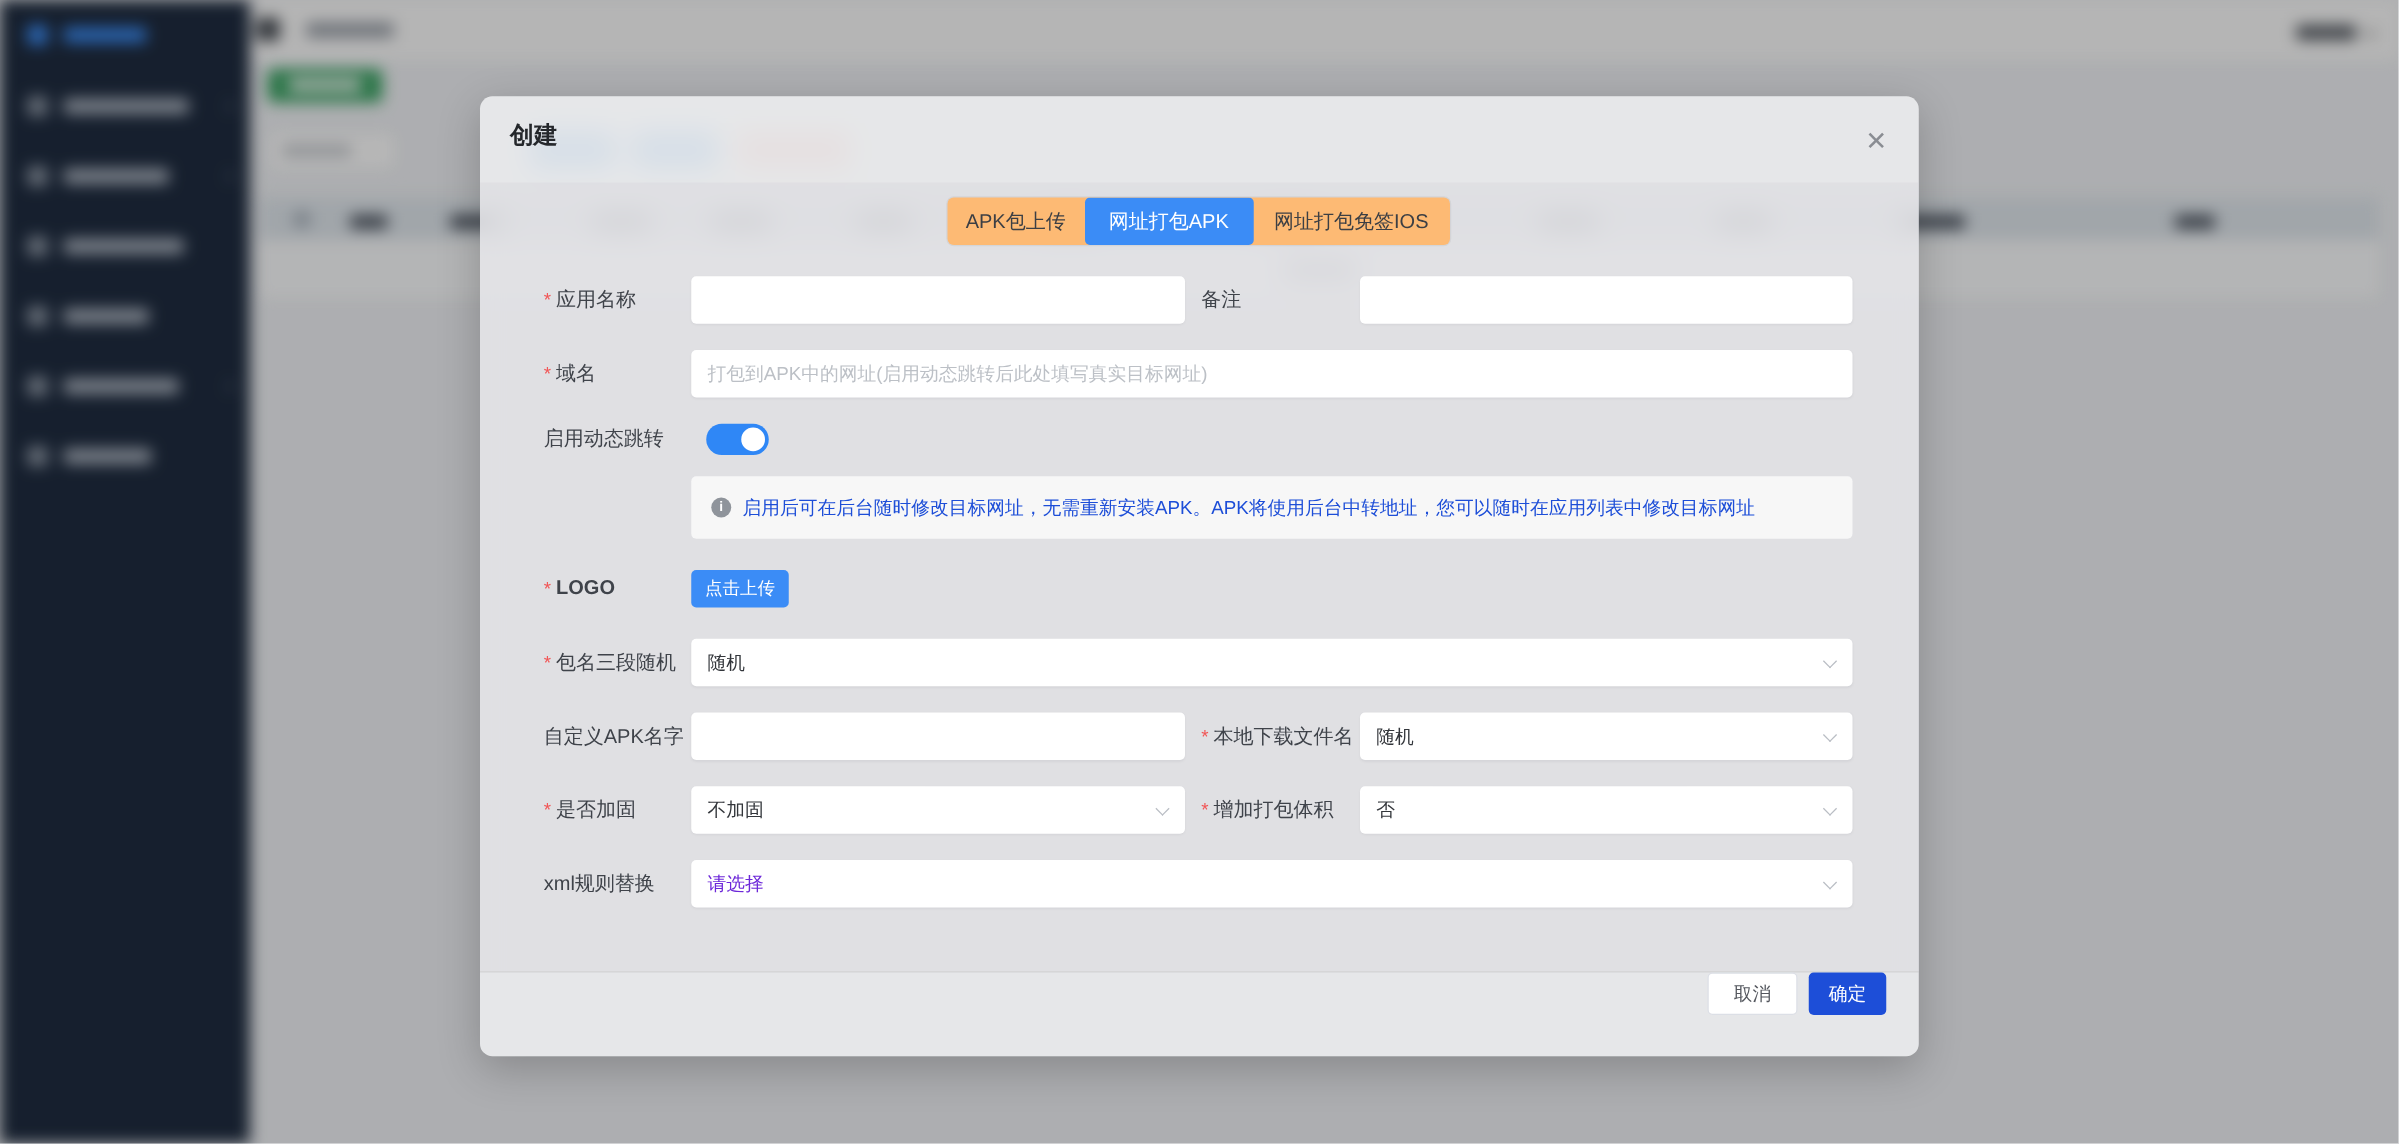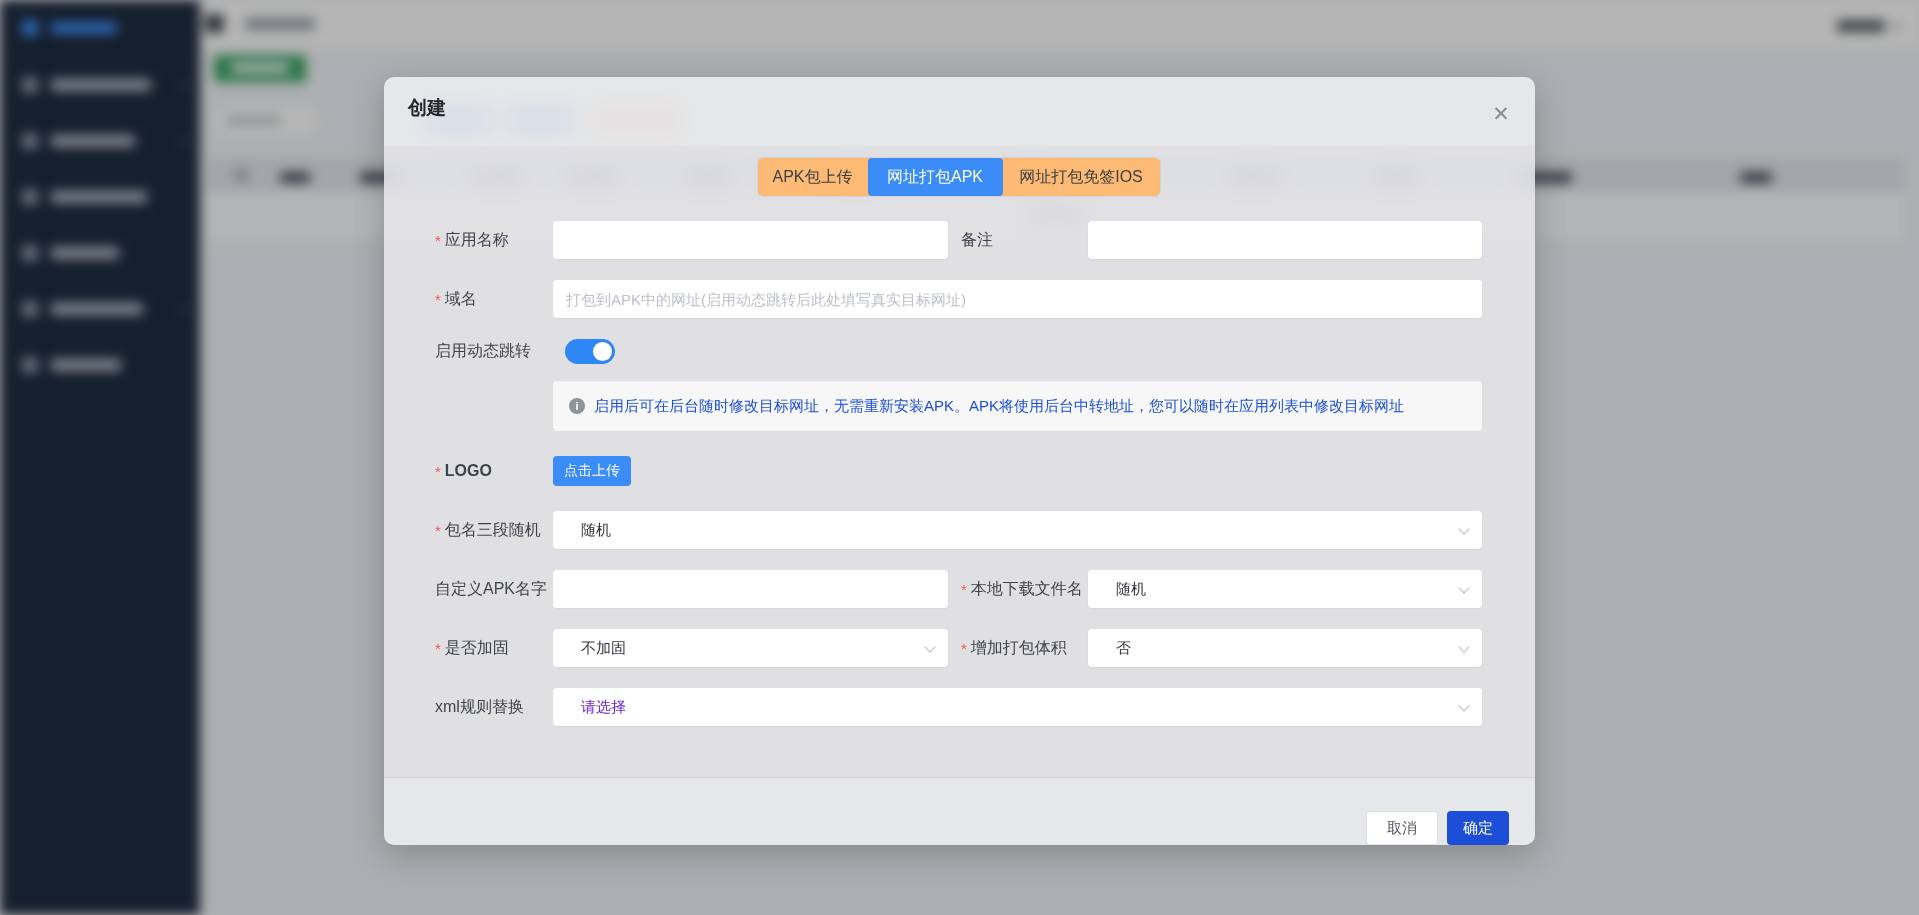--- a/index.html
+++ b/index.html
@@ -36,40 +36,40 @@
   
   .modal { position:absolute; left:384px; top:77px; width:1151px; height:768px; border-radius:10px;
     background:rgba(246,247,248,0.78); -webkit-backdrop-filter:blur(9px); backdrop-filter:blur(9px);
     box-shadow:0 10px 34px rgba(0,0,0,0.22); overflow:hidden; }
   .m-head { position:relative; height:69px; padding:0 24px; display:flex; align-items:flex-start; }
   .m-title { font-size:19px; font-weight:bold; color:#24272b; margin-top:18px; }
   .m-close { position:absolute; right:20px; top:22px; width:28px; height:28px; display:flex; align-items:center; justify-content:center;
     font-size:21px; color:#8a8d93; cursor:pointer; line-height:1; }
   .m-body { position:absolute; left:0; top:69px; right:0; bottom:68px; background:rgba(212,214,217,0.38); padding:12px 53px 0 51px; }
   .m-foot { position:absolute; left:0; bottom:0; width:100%; height:68px; border-top:1px solid rgba(0,0,0,0.09);
-    display:flex; align-items:flex-end; justify-content:flex-end; gap:9px; padding-right:26px; }
+    display:flex; align-items:flex-start; justify-content:flex-end; gap:9px; padding-right:26px; }
 
   
   .tabs { width:402px; margin:0 auto 25px; display:flex; border-radius:5px; overflow:hidden; background:#fdba74;
     box-shadow:0 0 0 1px rgba(0,0,0,0.05); }
   .tab { height:38px; padding:0 17px; display:flex; align-items:center; justify-content:center;
     font-size:16px; color:#3c3f44; cursor:pointer; white-space:nowrap; flex:none; }
   .tab.active { background:#3b8cf6; color:#fff; border-radius:4px; }
 
   
   .row { display:flex; align-items:center; margin-bottom:21px; }
   .lbl { width:118px; flex:none; font-size:16px; color:#3f434a; display:flex; align-items:center; }
   .lbl2 { width:127px; flex:none; margin-left:13px; font-size:16px; color:#3f434a; display:flex; align-items:center; }
   .req { color:#f25555; margin-right:4px; font-size:15px; }
   .ctl { height:38px; background:#fff; border-radius:4px; box-shadow:0 1px 2px rgba(0,0,0,0.05); }
   .txt { border:none; outline:none; padding:0 13px; font-size:15px; color:#333; font-family:inherit; }
   .txt::placeholder { color:#bcc0c6; }
   .w1 { width:395px; flex:none; }
   .grow { flex:1; }
-  .select { display:flex; align-items:center; padding:0 28px; font-size:15px; color:#33363b; cursor:pointer; position:relative; }
+  .select { display:flex; align-items:center; padding:0 13px; font-size:15px; color:#33363b; cursor:pointer; position:relative; }
   .select .ph { color:#6d28d9; }
   .select .chev { position:absolute; right:13px; top:14px; width:9px; height:9px; }
   .select .chev::before { content:""; position:absolute; left:0; top:0; width:7px; height:7px;
     border-right:1.6px solid #b9bdc4; border-bottom:1.6px solid #b9bdc4; transform:rotate(45deg); }
 
   
   .switch { width:50px; height:25px; border-radius:13px; background:#2f87f6; position:relative; cursor:pointer; }
   .switch .knob { position:absolute; right:3px; top:3px; width:19px; height:19px; border-radius:50%; background:#fff; }
 
   

